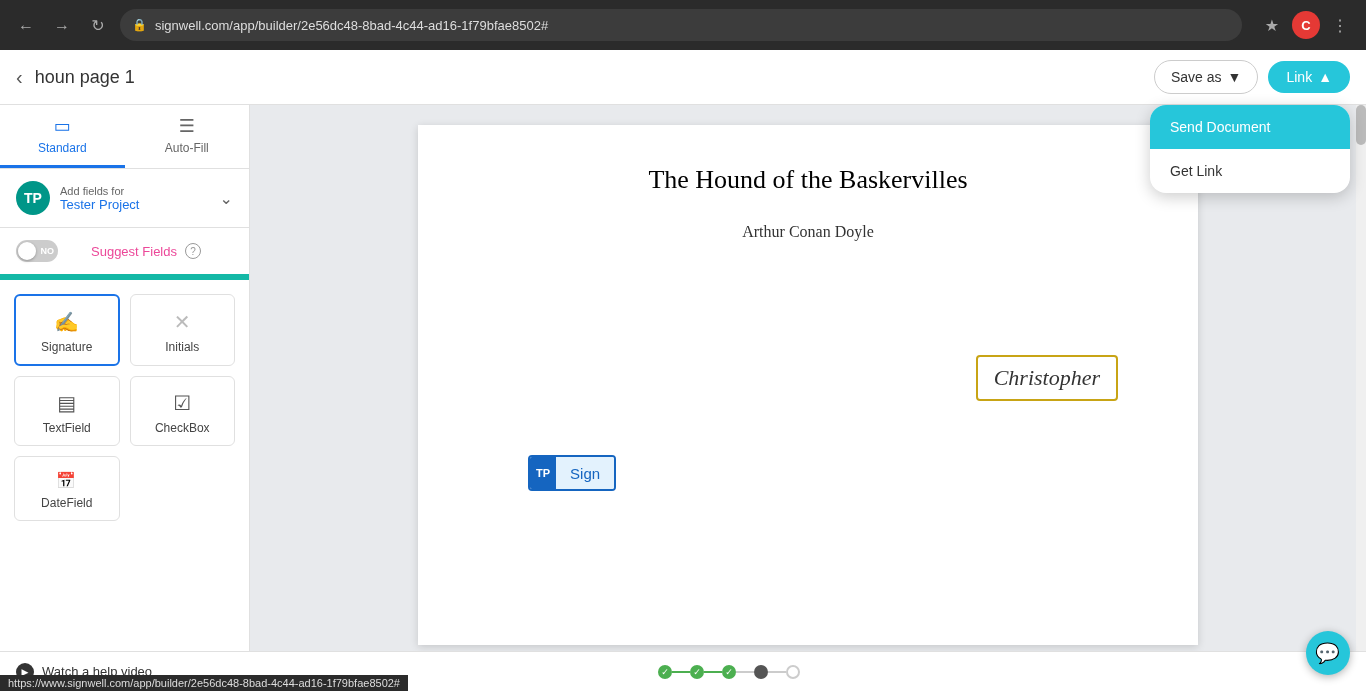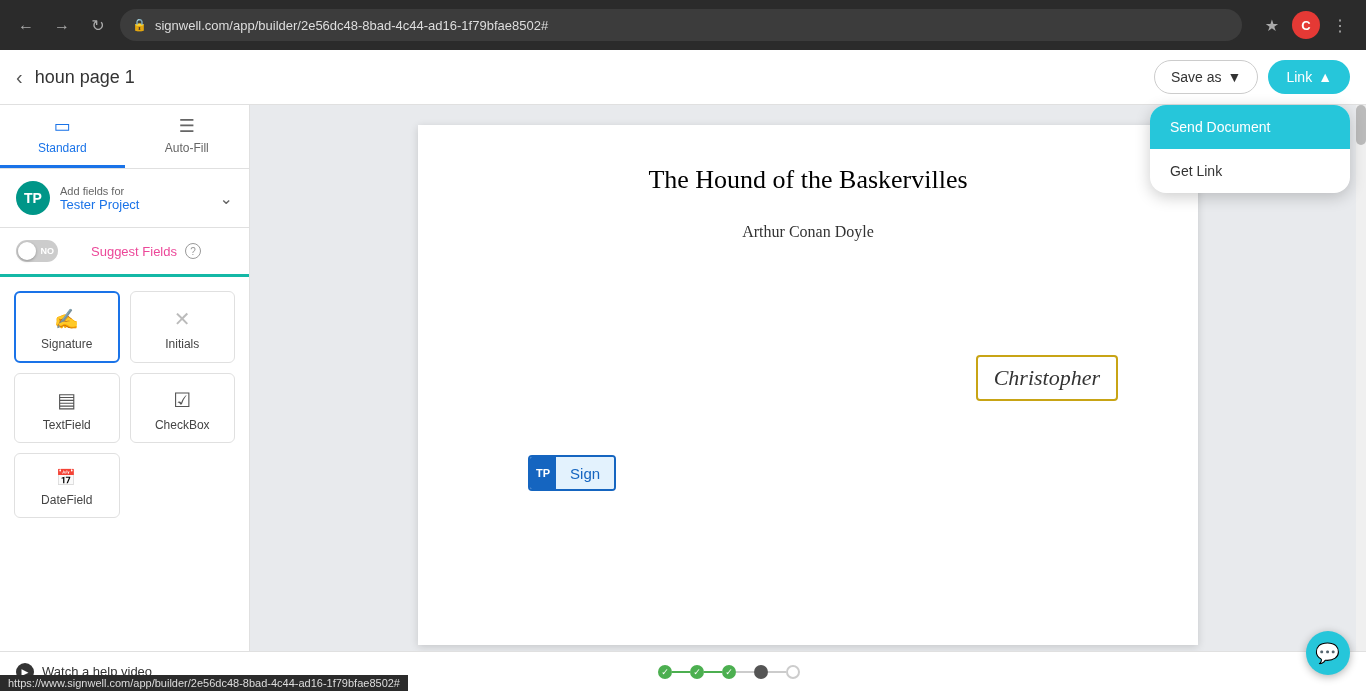--- a/index.html
+++ b/index.html
@@ -134,21 +134,21 @@
     .user-info { flex: 1; }
     .user-add-fields { font-size: 11px; color: #666; }
     .user-name { font-size: 13px; color: #1a73e8; font-weight: 500; }
     .chevron-icon { color: #666; font-size: 16px; }
 
     
     .suggest-fields {
       display: flex;
       align-items: center;
       padding: 12px 16px;
-      border-bottom: 3px solid #14b8a6;
+      border-bottom: 6px solid #14b8a6;
       gap: 8px;
     }
     .toggle-switch {
       width: 42px; height: 22px;
       background: #ccc;
       border-radius: 11px;
       position: relative;
       cursor: pointer;
       flex-shrink: 0;
     }
@@ -231,20 +231,21 @@
       cursor: pointer;
       background: none; border: none;
     }
     .page-title {
       font-size: 18px;
       font-weight: 400;
       color: #333;
     }
     .top-bar-right {
       display: flex;
+      align-items: center;
       gap: 10px;
       padding-right: 16px;
     }
     .save-as-btn {
       border: 1px solid #ccc;
       background: white;
       padding: 8px 16px;
       border-radius: 20px;
       font-size: 14px;
       cursor: pointer;

